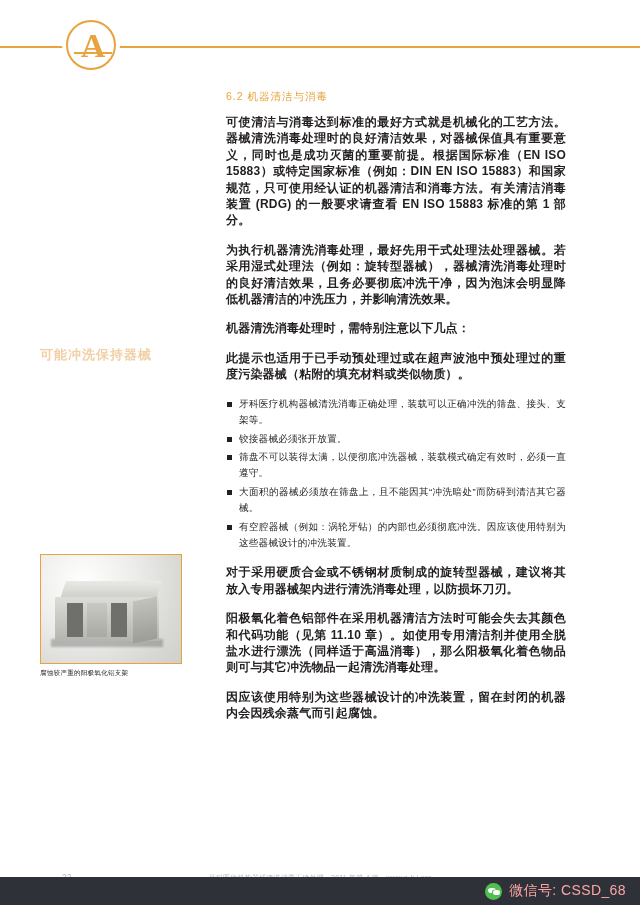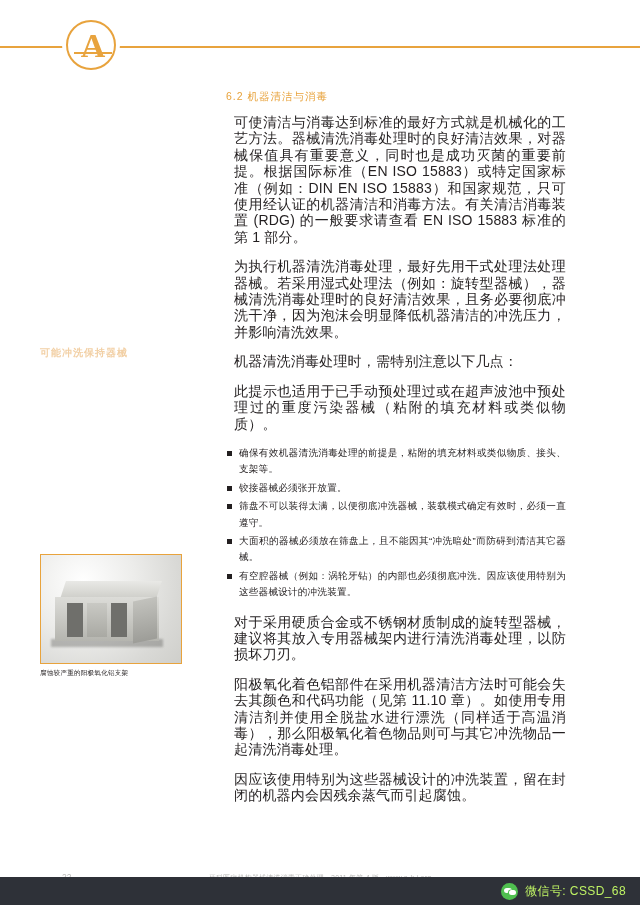--- a/index.html
+++ b/index.html
@@ -90,25 +90,26 @@
     color: #e8a33d;
     font-size: 10.5px;
     font-weight: normal;
     letter-spacing: 1px;
     margin: 12px 0 10px 0;
   }
 
   
   p.body {
     color: #231f20;
-    font-size: 14px;
+    font-size: 12px;
     line-height: 16.4px;
-    margin: 0 0 13px 8px;
+    margin: 0 0 13px 0;
     text-align: justify;
     letter-spacing: 0.2px;
+    font-weight: bold;
   }
 
   
   ul.bullets {
     list-style: none;
     margin: 0 0 13px 0;
     padding: 0;
   }
   ul.bullets li {
     position: relative;
@@ -126,21 +127,21 @@
     left: 1px;
     top: 6px;
     width: 5px;
     height: 5px;
     background: #231f20;
   }
 
   
   .side-faded {
     color: #f0c896;
-    font-size: 10px;
+    font-size: 13px;
     font-weight: bold;
     letter-spacing: 1px;
     margin-top: 268px;
     opacity: 0.85;
   }
 
   
   .figure {
     position: absolute;
     left: 40px;
@@ -267,22 +268,22 @@
   .wm-badge::after {
     content: "";
     position: absolute;
     left: 7.5px; top: 7px;
     width: 7px; height: 5px;
     border-radius: 3px 3px 3px 3px;
     background: #ffffff;
     box-shadow: -0.5px 0 0 0.6px #4fbf4f;
   }
   .wm-text {
-    color: #bef264;
-    font-size: 12px;
+    color: #fca5a5;
+    font-size: 14px;
     letter-spacing: 0.4px;
     white-space: nowrap;
   }
 </style>
 </head>
 <body>
 
 <div class="top-rule"></div>
 <div class="logo-wrap">
   <div class="logo-circle">
@@ -317,21 +318,21 @@
       <span>6.2</span>
       <span>机器清洁与消毒</span>
     </div>
 
     <p class="body">可使清洁与消毒达到标准的最好方式就是机械化的工艺方法。器械清洗消毒处理时的良好清洁效果，对器械保值具有重要意义，同时也是成功灭菌的重要前提。根据国际标准（EN ISO 15883）或特定国家标准（例如：DIN EN ISO 15883）和国家规范，只可使用经认证的机器清洁和消毒方法。有关清洁消毒装置 (RDG) 的一般要求请查看 EN ISO 15883 标准的第 1 部分。</p>
     <p class="body">为执行机器清洗消毒处理，最好先用干式处理法处理器械。若采用湿式处理法（例如：旋转型器械），器械清洗消毒处理时的良好清洁效果，且务必要彻底冲洗干净，因为泡沫会明显降低机器清洁的冲洗压力，并影响清洗效果。</p>
     <p class="body">机器清洗消毒处理时，需特别注意以下几点：</p>
     <p class="body">此提示也适用于已手动预处理过或在超声波池中预处理过的重度污染器械（粘附的填充材料或类似物质）。</p>
 
     <ul class="bullets">
-      <li>确保有效机器清洗消毒处理的前提是，粘附的填充材料或类似物质、接头、支架等。</li>
+      <li>牙科医疗机构器械清洗消毒正确处理，装载可以正确冲洗的筛盘、接头、支架等。</li>
       <li>铰接器械必须张开放置。</li>
       <li>筛盘不可以装得太满，以便彻底冲洗器械，装载模式确定有效时，必须一直遵守。</li>
       <li>大面积的器械必须放在筛盘上，且不能因其“冲洗暗处”而防碍到清洁其它器械。</li>
       <li>有空腔器械（例如：涡轮牙钻）的内部也必须彻底冲洗。因应该使用特别为这些器械设计的冲洗装置。</li>
     </ul>
 
     <p class="body">对于采用硬质合金或不锈钢材质制成的旋转型器械，建议将其放入专用器械架内进行清洗消毒处理，以防损坏刀刃。</p>
     <p class="body">阳极氧化着色铝部件在采用机器清洁方法时可能会失去其颜色和代码功能（见第 11.10 章）。如使用专用清洁剂并使用全脱盐水进行漂洗（同样适于高温消毒），那么阳极氧化着色物品则可与其它冲洗物品一起清洗消毒处理。</p>
     <p class="body">因应该使用特别为这些器械设计的冲洗装置，留在封闭的机器内会因残余蒸气而引起腐蚀。</p>
 

